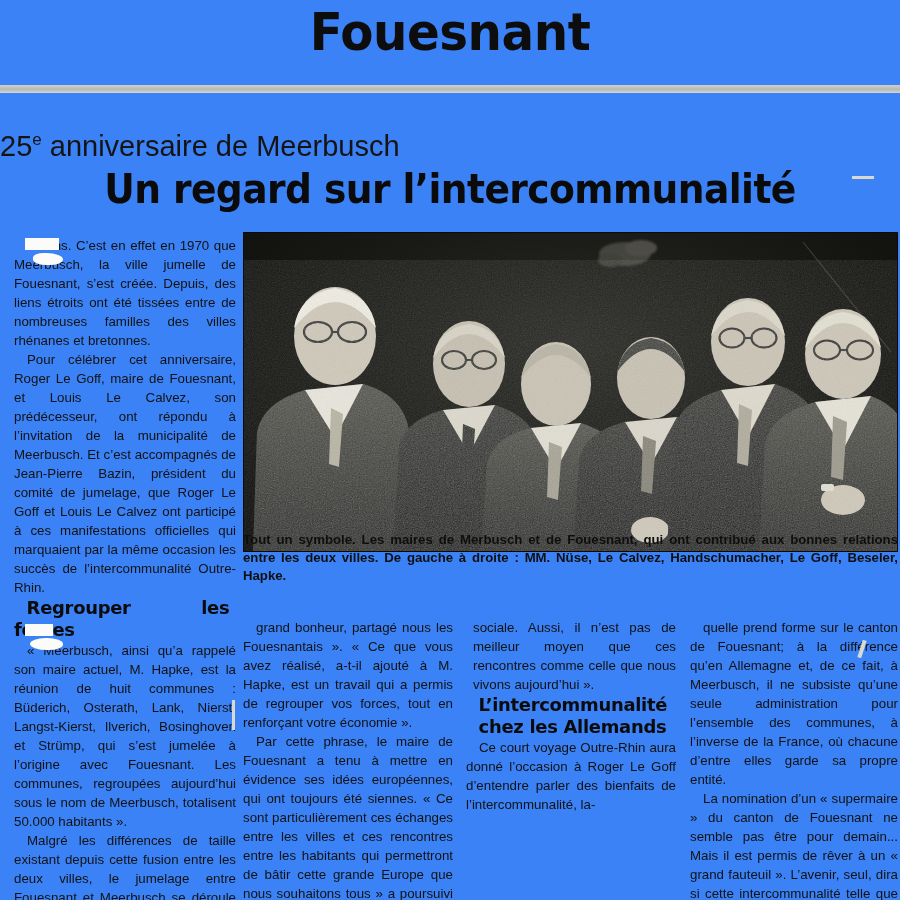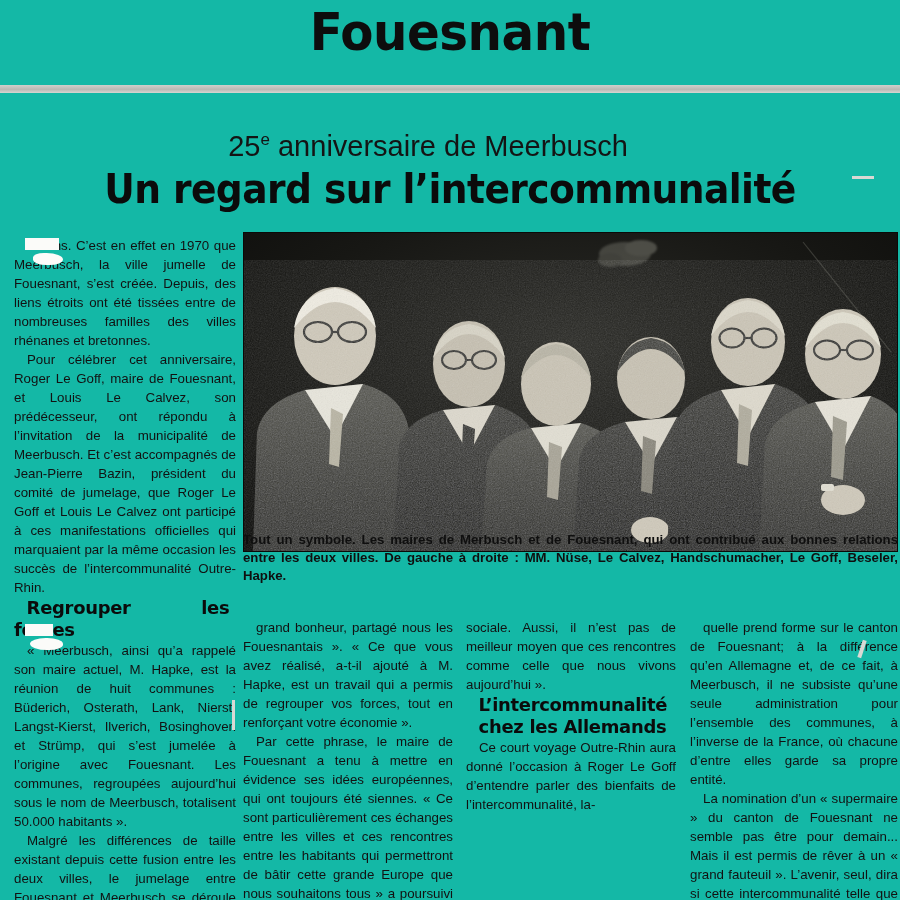--- a/index.html
+++ b/index.html
@@ -4,21 +4,21 @@
 <style>
   html, body {
     margin: 0;
     padding: 0;
     background: #ffffff;
   }
   .page {
     position: relative;
     width: 900px;
     height: 900px;
-    background: #14b8a6;
+    background: #3b82f6;
     overflow: hidden;
     font-family: "Liberation Sans", sans-serif;
     color: #111111;
   }
 
   
   .masthead {
     position: absolute;
     top: 6px;
     left: 0;
@@ -42,21 +42,20 @@
     height: 8px;
     background: linear-gradient(to bottom, #cfcfcb 0%, #b9b9b4 55%, #d6d6d2 100%);
   }
 
   
   .kicker {
     position: absolute;
     top: 130px;
     left: 0;
     width: 856px;
-    text-align: center;
     font-family: "Liberation Sans", sans-serif;
     font-size: 29px;
     font-weight: 400;
     color: #141414;
     letter-spacing: 0px;
   }
   .kicker sup {
     font-size: 17px;
     vertical-align: super;
   }
@@ -109,21 +108,21 @@
     line-height: 1.43;
     color: #121212;
     text-align: justify;
     text-justify: inter-word;
     hyphens: manual;
   }
   .col p {
     margin: 0 0 0 0;
     text-indent: 13px;
   }
-  .col p.noindent { text-indent: 0; }
+  .col p.noindent { text-indent: 0; margin-left: 7px; }
 
   .col-1 { left: 14px;  top: 236px; width: 222px; }
   .col-2 { left: 243px; top: 618px; width: 210px; }
   .col-3 { left: 466px; top: 618px; width: 210px; }
   .col-4 { left: 690px; top: 618px; width: 208px; }
 
   .subhead {
     font-family: "DejaVu Sans", sans-serif;
     font-weight: 700;
     font-size: 18.5px;

